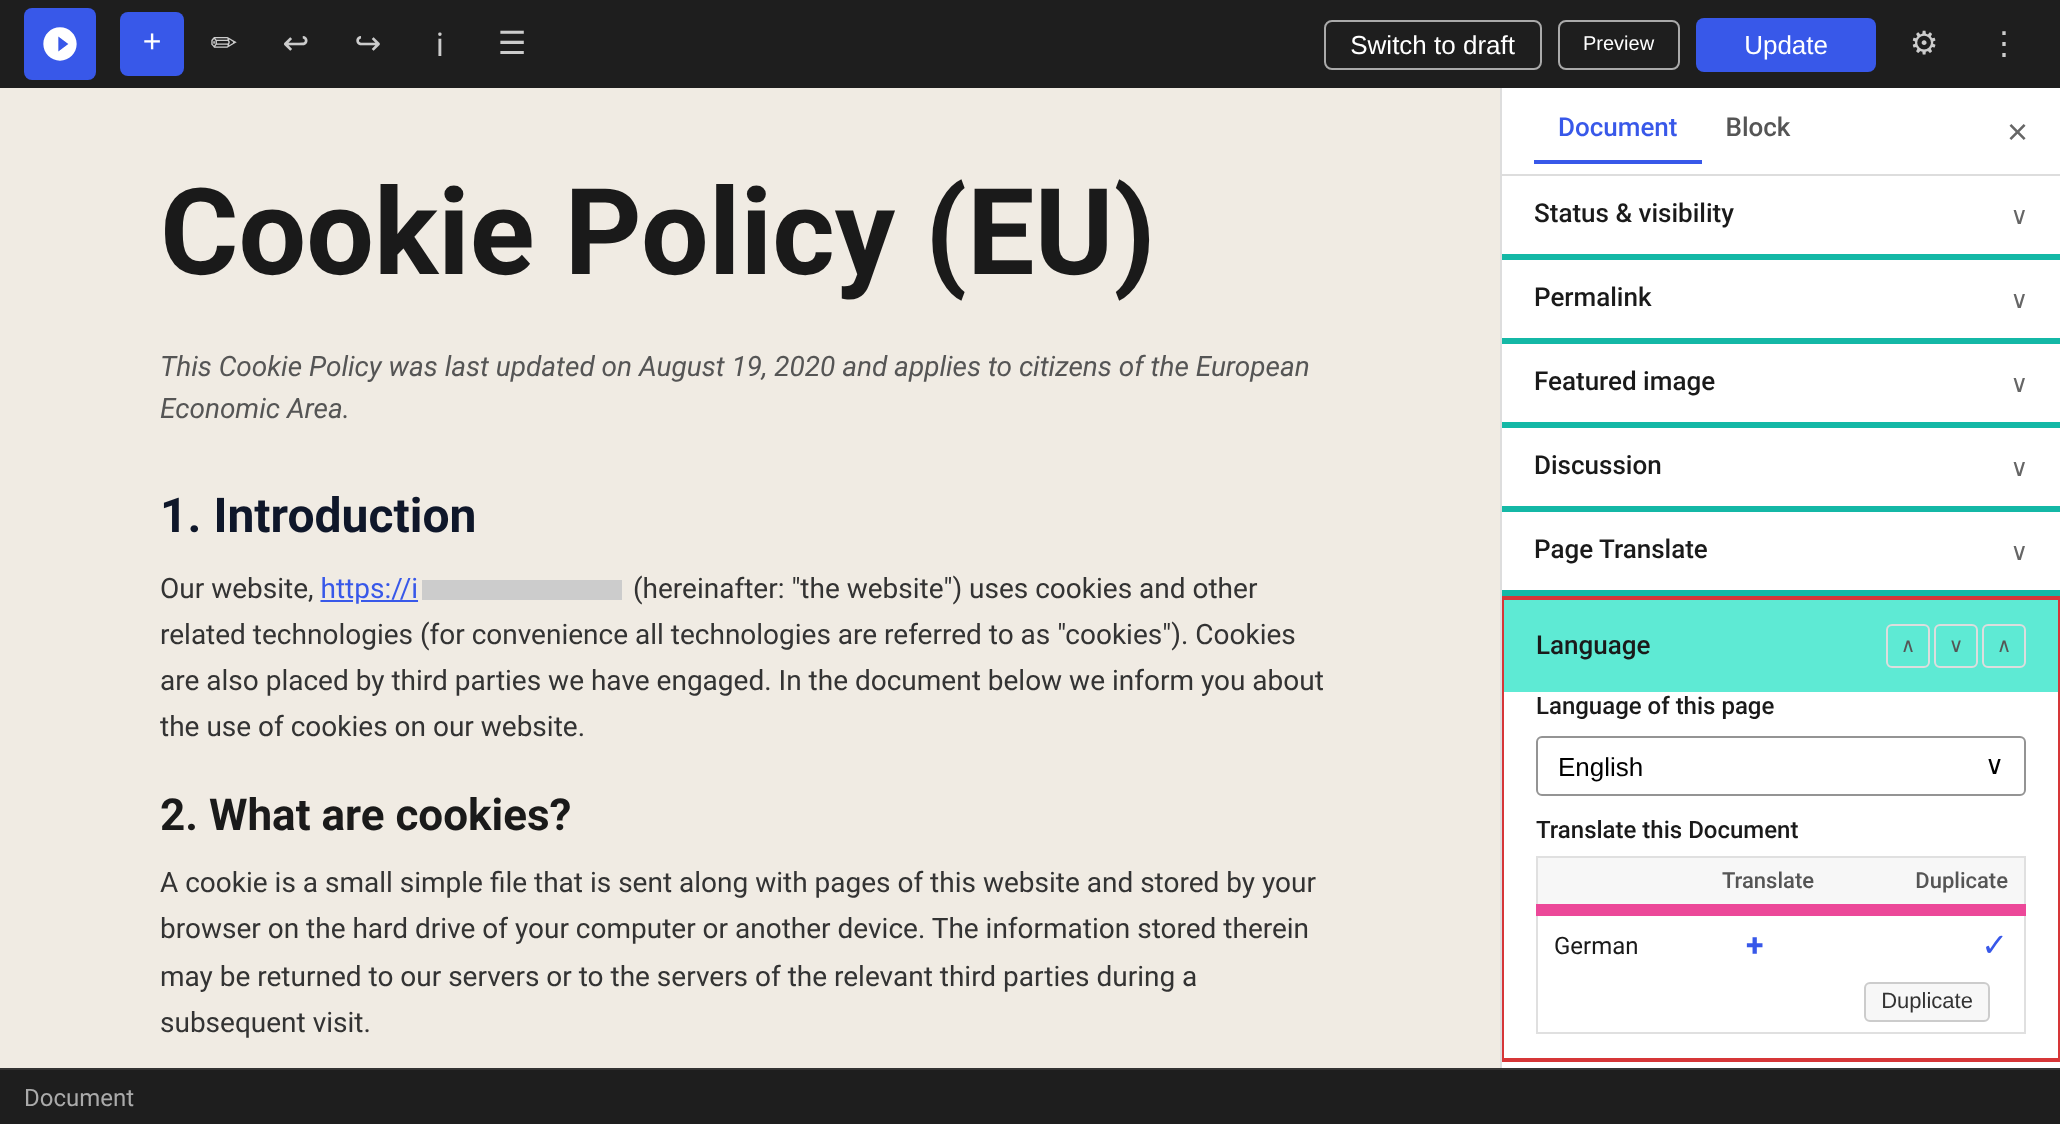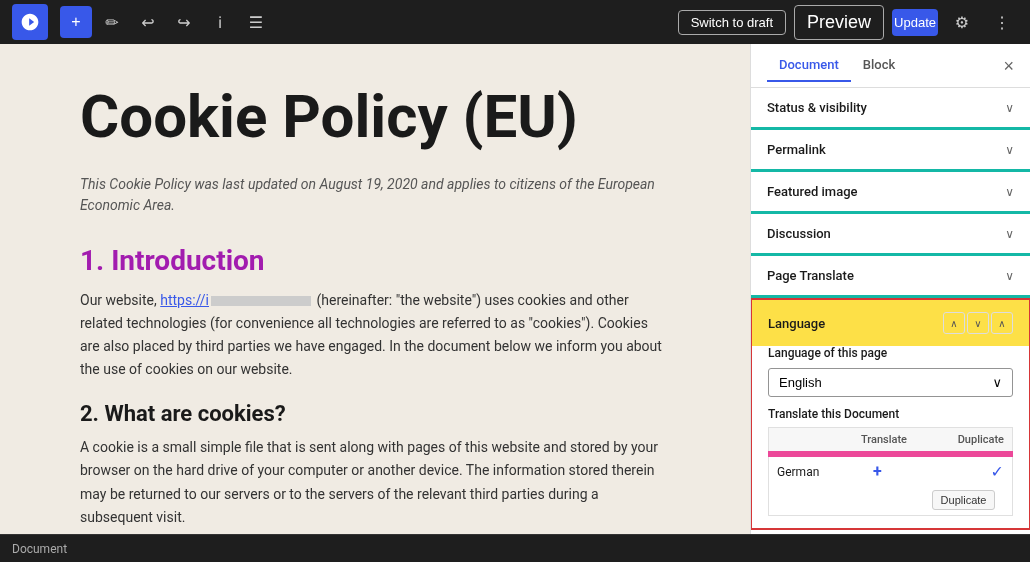--- a/index.html
+++ b/index.html
@@ -70,27 +70,27 @@
       cursor: pointer;
       font-size: 13px;
     }
     .btn-preview {
       background: transparent;
       border: 1px solid #aaa;
       color: #fff;
       padding: 6px 12px;
       border-radius: 4px;
       cursor: pointer;
-      font-size: 18px;
+      font-size: 10px;
     }
     .btn-update {
       background: #3858e9;
       border: none;
       color: #fff;
-      padding: 6px 2px;
+      padding: 6px 24px;
       border-radius: 4px;
       cursor: pointer;
       font-size: 13px;
       font-weight: 500;
     }
     .toolbar-icon-btn {
       width: 32px;
       height: 32px;
       background: transparent;
       border: none;
@@ -126,23 +126,23 @@
       line-height: 1.1;
     }
     .post-subtitle {
       font-style: italic;
       color: #555;
       font-size: 14px;
       margin-bottom: 28px;
       line-height: 1.5;
     }
     .section-heading {
-      font-size: 28px;
+      font-size: 24px;
       font-weight: 700;
-      color: #a21caf;
+      color: #0f172a;
       margin-bottom: 12px;
       margin-top: 16px;
     }
     .section-heading-2 {
       font-size: 22px;
       font-weight: 700;
       color: #1a1a1a;
       margin-bottom: 10px;
       margin-top: 20px;
     }
@@ -238,21 +238,21 @@
       color: #666;
       font-size: 12px;
     }
 
     
     .sidebar-section.language-section {
       border: 2px solid #d63638;
       margin: 0 -1px;
     }
     .sidebar-section.language-section .sidebar-section-header {
-      background: #fde047;
+      background: #5eead4;
       gap: 39px;
     }
     .language-content {
       padding: 0 16px 12px;
     }
     .language-label {
       font-size: 12px;
       color: #1a1a1a;
       font-weight: 500;
       margin-bottom: 8px;

